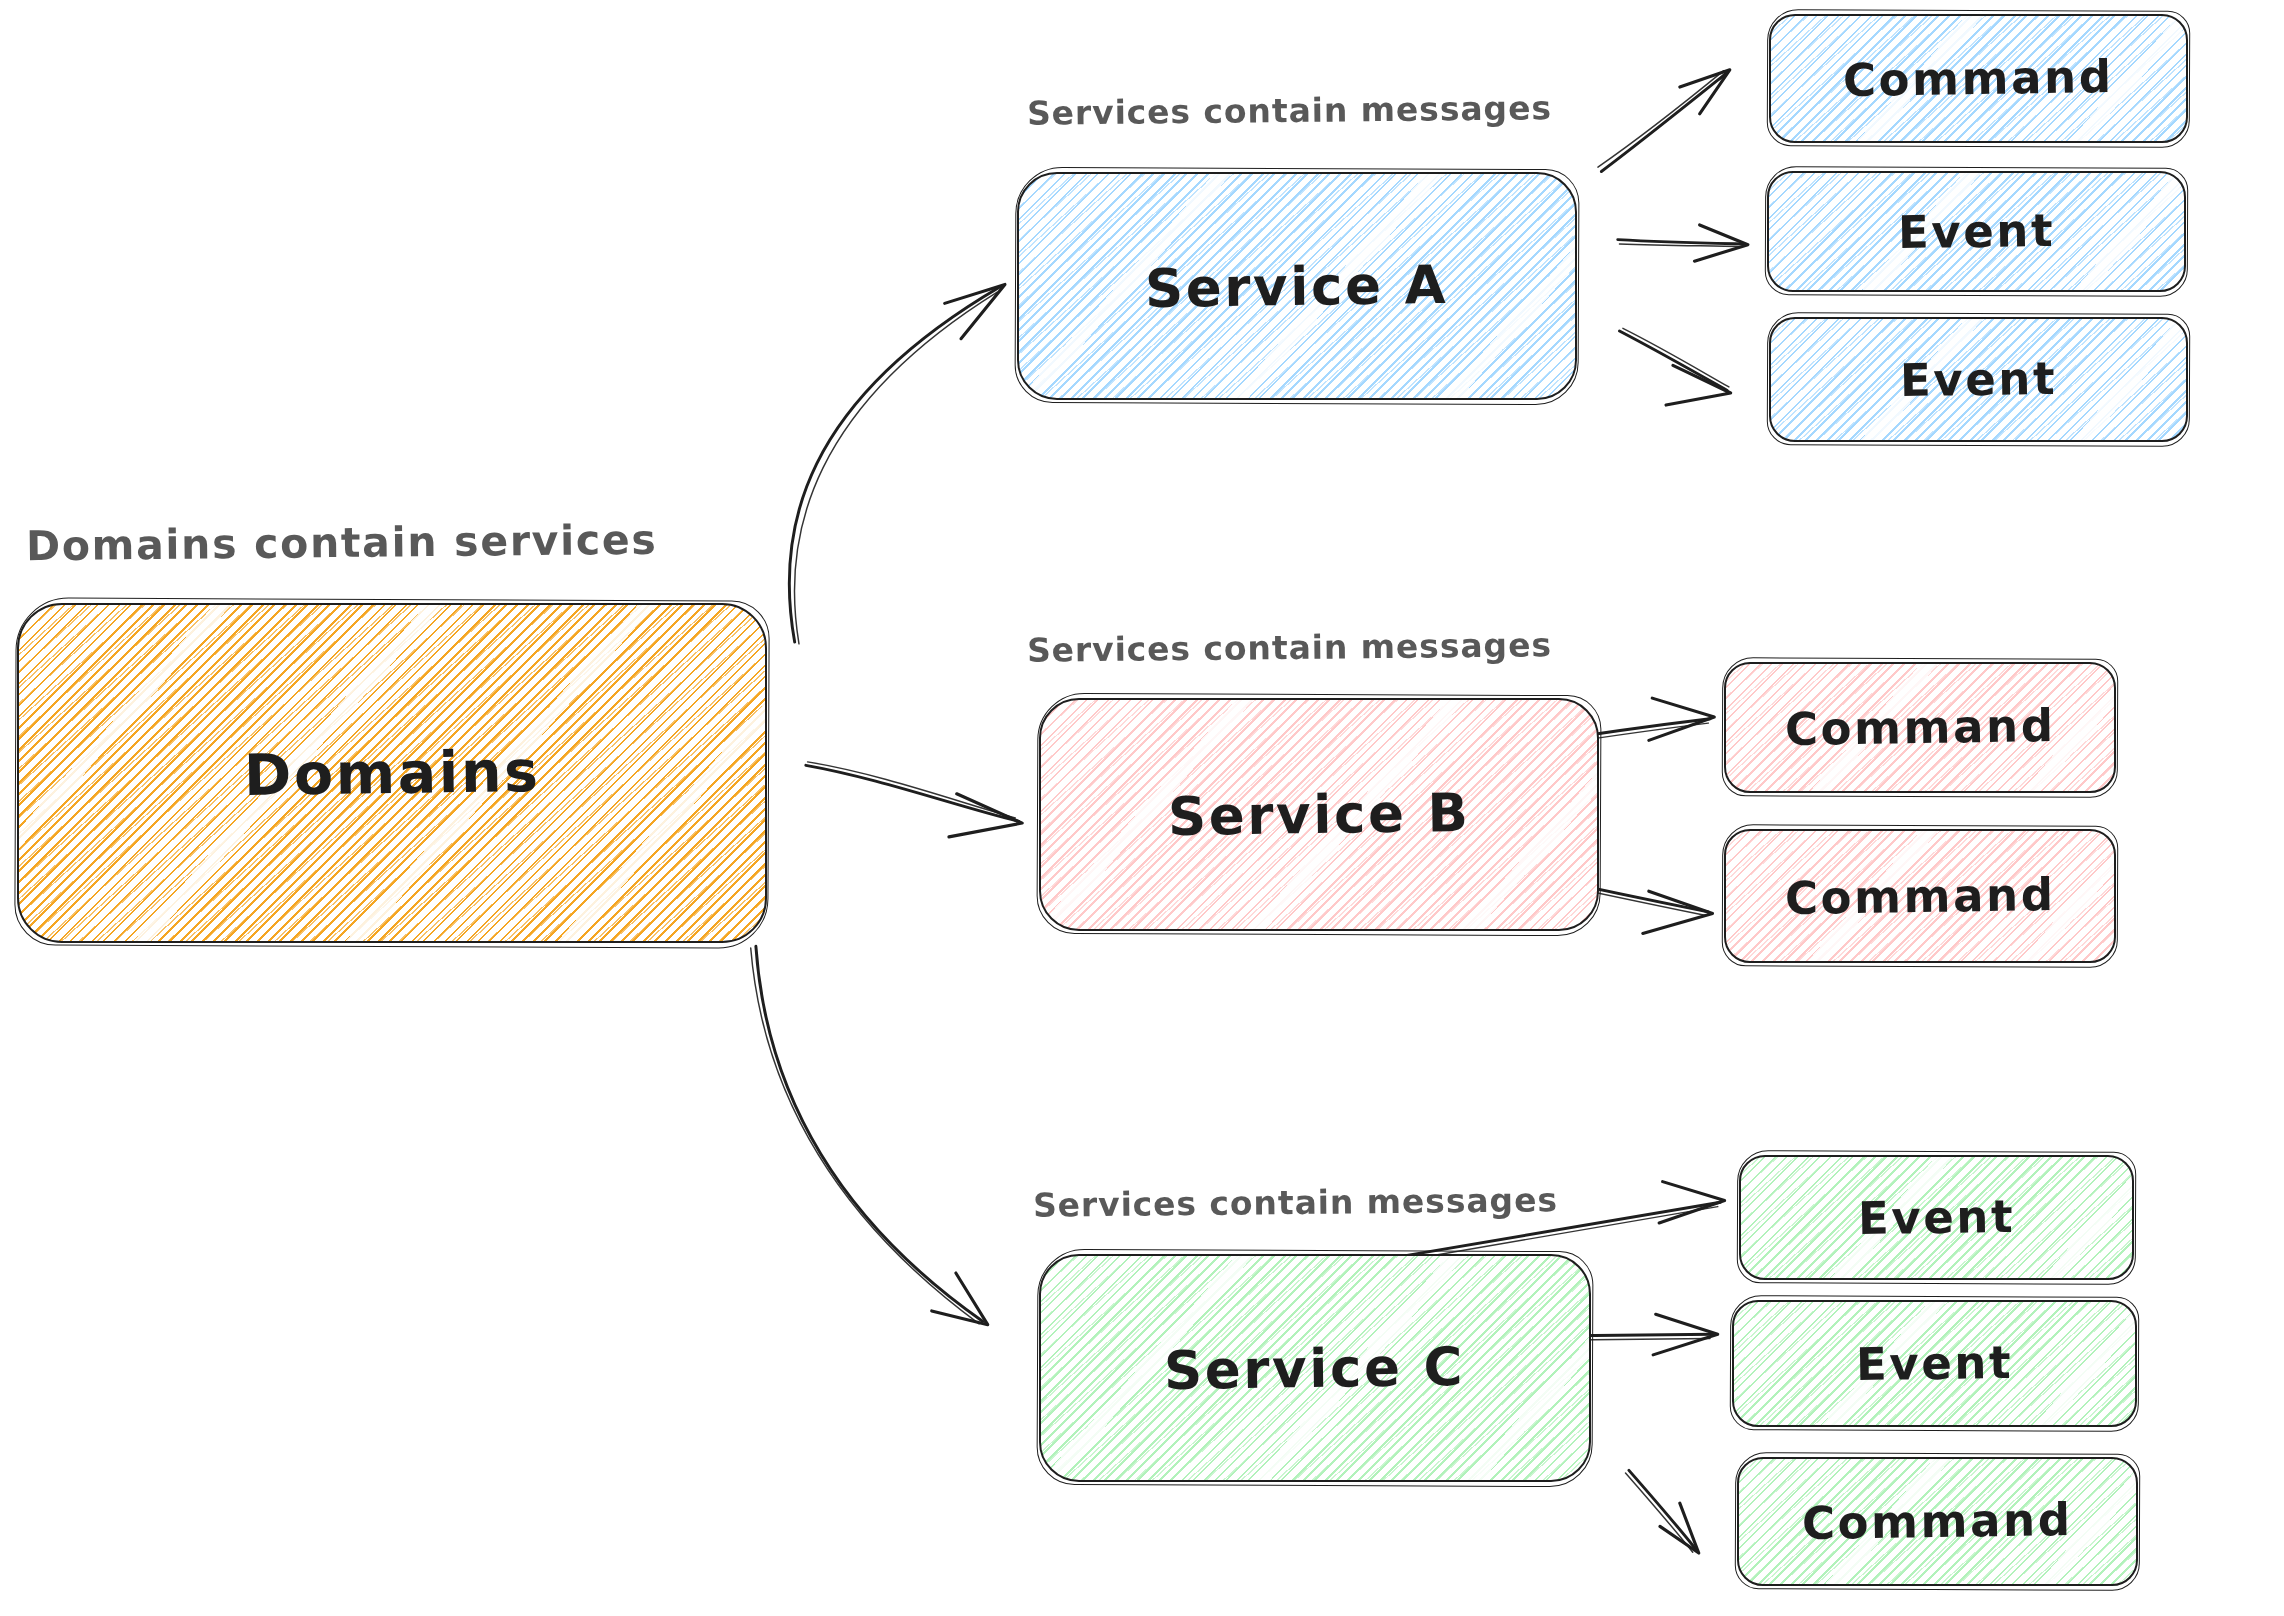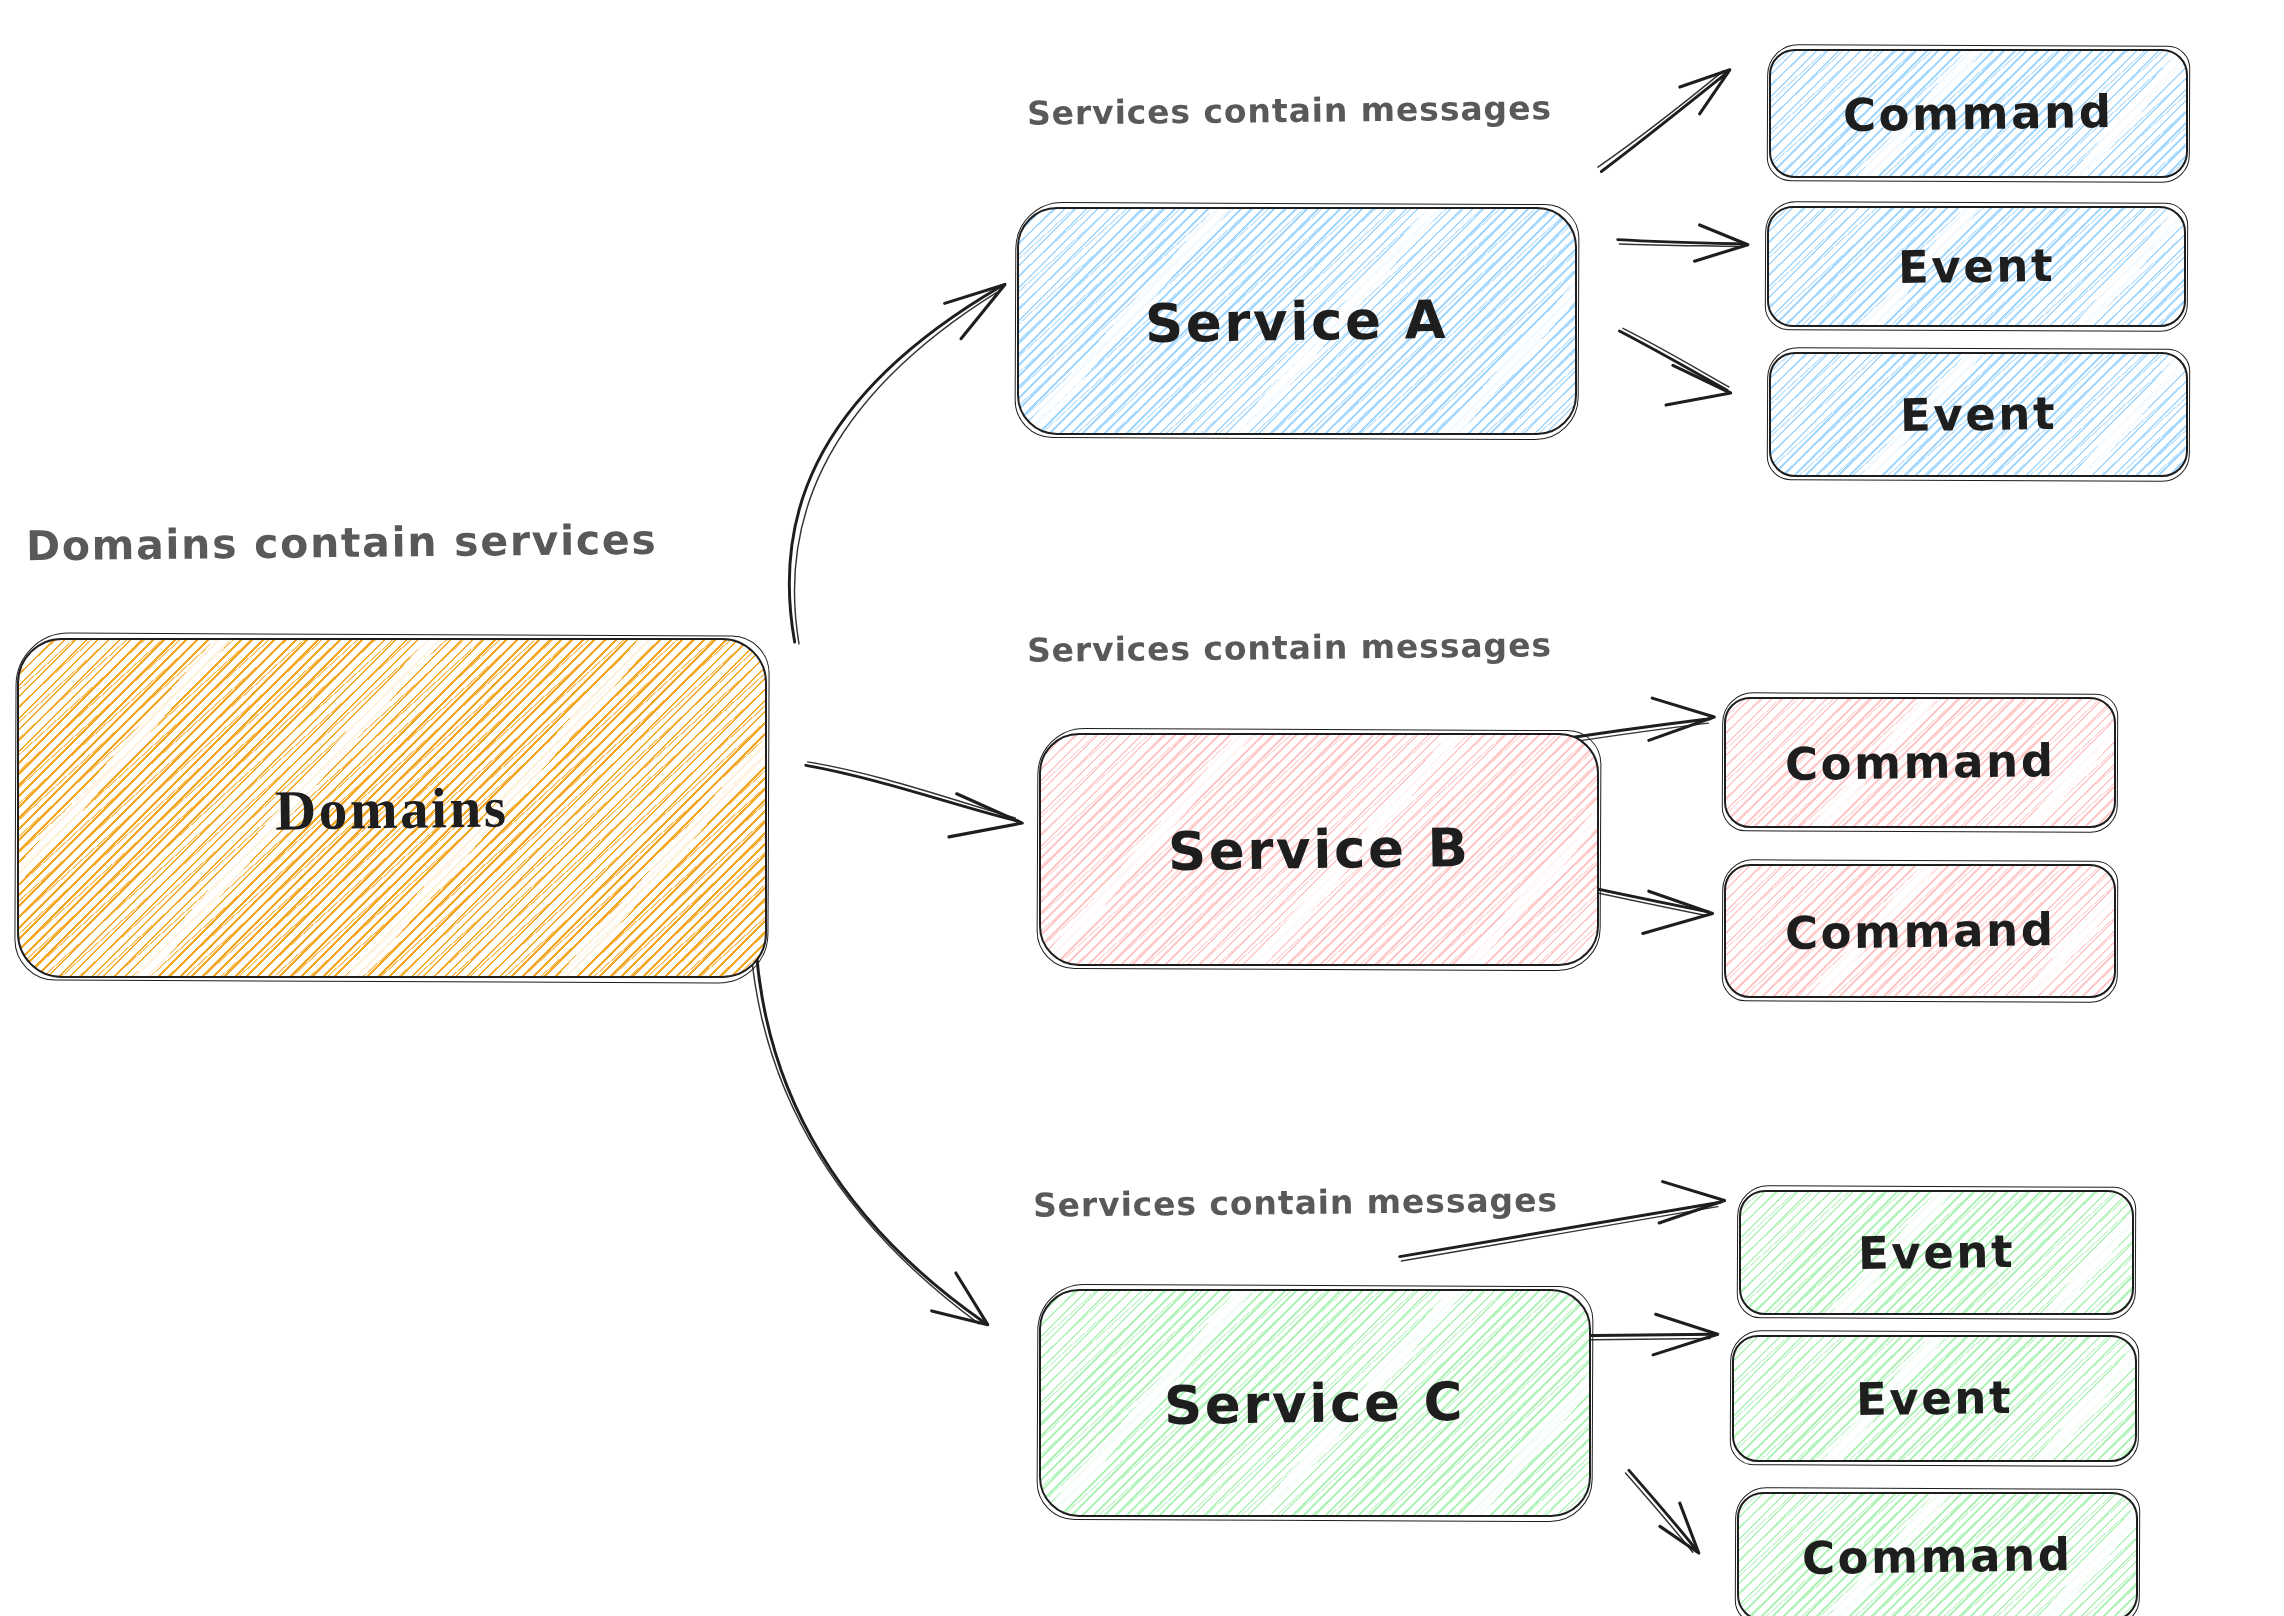--- a/index.html
+++ b/index.html
@@ -13,27 +13,27 @@
   .arrows .echo{stroke-width:1.7px;opacity:.9;}
   .arrows .head{stroke-width:3.6px;}
 
   .caption{
     position:absolute;color:#595959;font-weight:700;letter-spacing:0.9px;
     transform:rotate(-0.6deg);white-space:nowrap;
   }
 
   .node{
     position:absolute;box-sizing:border-box;background-color:#ffffff;
-    border:2.9px solid #1e1e1e;display:flex;align-items:center;justify-content:center;margin-top:35px;
+    border:2.9px solid #1e1e1e;display:flex;align-items:center;justify-content:center;
   }
   .node::before{
     content:"";position:absolute;inset:-6px -3.4px -6px -4.3px;border:1.9px solid #1e1e1e;
     transform:rotate(0.25deg);pointer-events:none;
   }
-  .big{border-radius:45px;font-family:Liberation Serif, serif;}   .big::before{border-radius:53px 38px 50px 41px;}
+  .big{border-radius:45px;}   .big::before{border-radius:53px 38px 50px 41px;}
   .mid{border-radius:40px;}   .mid::before{border-radius:47px 34px 43px 38px;}
   .small{border-radius:26px;} .small::before{border-radius:31px 22.4px 27.6px 24px;}
 
   .nlabel{
     color:#1e1e1e;font-weight:700;letter-spacing:2.6px;transform:rotate(-0.8deg);
     white-space:nowrap;
   }
 </style>
 </head>
 <body>

